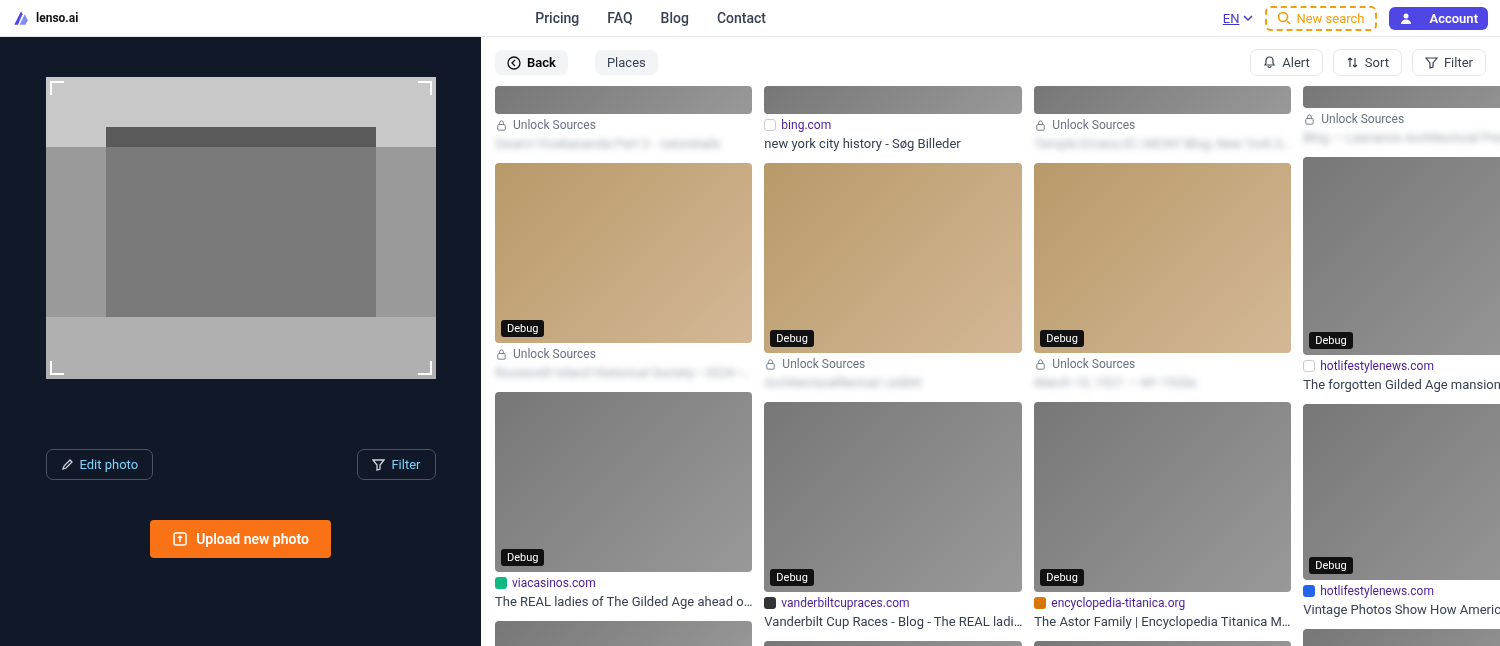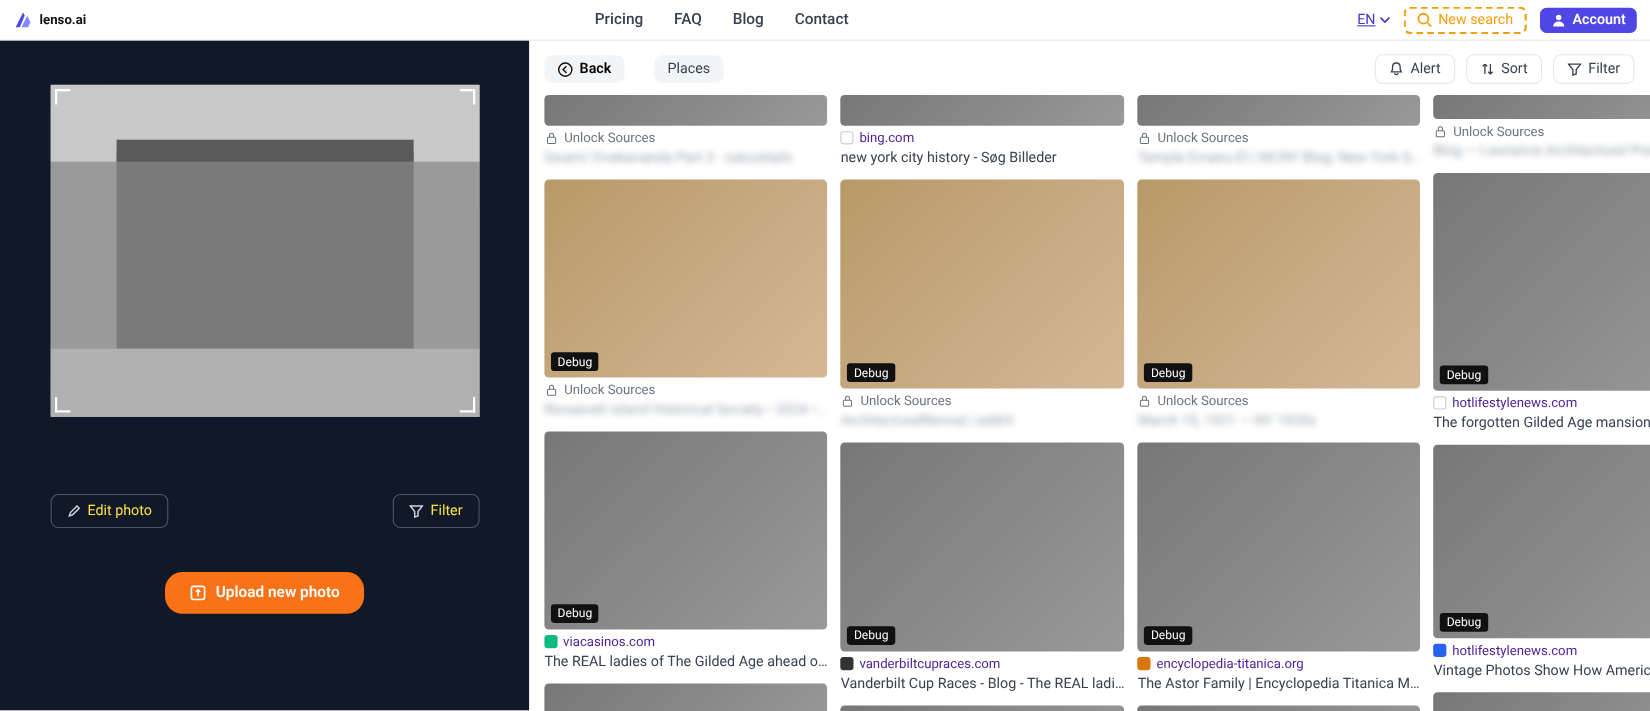--- a/index.html
+++ b/index.html
@@ -8,35 +8,35 @@
 
 .header { height: 37px; border-bottom: 1px solid #e5e7eb; display: flex; align-items: center; padding: 0 12px; justify-content: space-between; }
 .header-left { display: flex; align-items: center; gap: 6px; }
 .logo-mark { width: 18px; height: 18px; }
 .logo-text { font-weight: 700; font-size: 12px; color: #111; }
 .header-center { display: flex; gap: 28px; }
 .header-center a { color: #374151; font-size: 14px; text-decoration: none; font-weight: 500; }
 .header-right { display: flex; align-items: center; gap: 12px; }
 .lang { color: #4338ca; font-size: 13px; text-decoration: underline; display: flex; align-items: center; gap: 4px; }
 .new-search { border: 2px dashed #f59e0b; color: #f59e0b; padding: 3px 10px; border-radius: 6px; font-size: 13px; font-weight: 400; display: flex; align-items: center; gap: 5px; }
-.account-btn { background: #4f46e5; color: #fff; padding: 4px 10px; border-radius: 6px; font-size: 13px; font-weight: 600; display: flex; align-items: center; gap: 6px; }
+.account-btn { background: #4f46e5; color: #fff; padding: 4px 10px; border-radius: 6px; font-size: 13px; font-weight: 600; display: flex; align-items: center; gap: 17px; }
 
 
 .main { display: flex; height: calc(646px - 37px); }
 .sidebar { width: 481px; background: #111827; padding: 40px 40px 20px; display: flex; flex-direction: column; align-items: center; }
 .hero-frame { width: 390px; height: 302px; background: #333; position: relative; border-radius: 2px; display:flex; align-items:center; justify-content:center;}
 .hero-img { width: 100%; height: 100%; background: linear-gradient(135deg,#888,#aaa); }
 .corner { position: absolute; width: 14px; height: 14px; border: 2px solid #fff; }
 .corner.tl { top: 4px; left: 4px; border-right: none; border-bottom: none; }
 .corner.tr { top: 4px; right: 4px; border-left: none; border-bottom: none; }
 .corner.bl { bottom: 4px; left: 4px; border-right: none; border-top: none; }
 .corner.br { bottom: 4px; right: 4px; border-left: none; border-top: none; }
 .side-actions { display: flex; justify-content: space-between; width: 390px; margin-top: 70px; }
-.side-btn { border: 1px solid #4b5563; background: transparent; color: #fde047; padding: 7px 14px; border-radius: 7px; font-size: 13px; display: flex; align-items: center; gap: 6px; }
-.upload-btn { background: #f97316; color: #fff; border: none; padding: 11px 22px; border-radius: 16px; font-size: 14px; font-weight: 600; display: flex; align-items: center; gap: 8px; margin-top: 40px; }
+.side-btn { border: 1px solid #4b5563; background: transparent; color: #7dd3fc; padding: 7px 14px; border-radius: 7px; font-size: 13px; display: flex; align-items: center; gap: 6px; }
+.upload-btn { background: #f97316; color: #fff; border: none; padding: 11px 22px; border-radius: 4px; font-size: 14px; font-weight: 600; display: flex; align-items: center; gap: 8px; margin-top: 40px; }
 
 
 .results { flex: 1; padding: 12px 14px; overflow-y: auto; }
 .results-toolbar { display: flex; justify-content: space-between; align-items: center; margin-bottom: 10px; }
 .toolbar-left { display: flex; gap: 27px; }
 .back-btn { background: #f3f4f6; border: none; padding: 5px 12px; border-radius: 7px; font-size: 13px; font-weight: 600; display: flex; align-items: center; gap: 6px; }
 .places-btn { background: #f3f4f6; border: none; padding: 5px 12px; border-radius: 7px; font-size: 13px; color: #374151; }
 .toolbar-right { display: flex; gap: 10px; }
 .tool-btn { background: #fff; border: 1px solid #e5e7eb; padding: 5px 12px; border-radius: 7px; font-size: 13px; color: #374151; display: flex; align-items: center; gap: 6px; }
 .card { display: flex; flex-direction: column; gap: 4px; }

